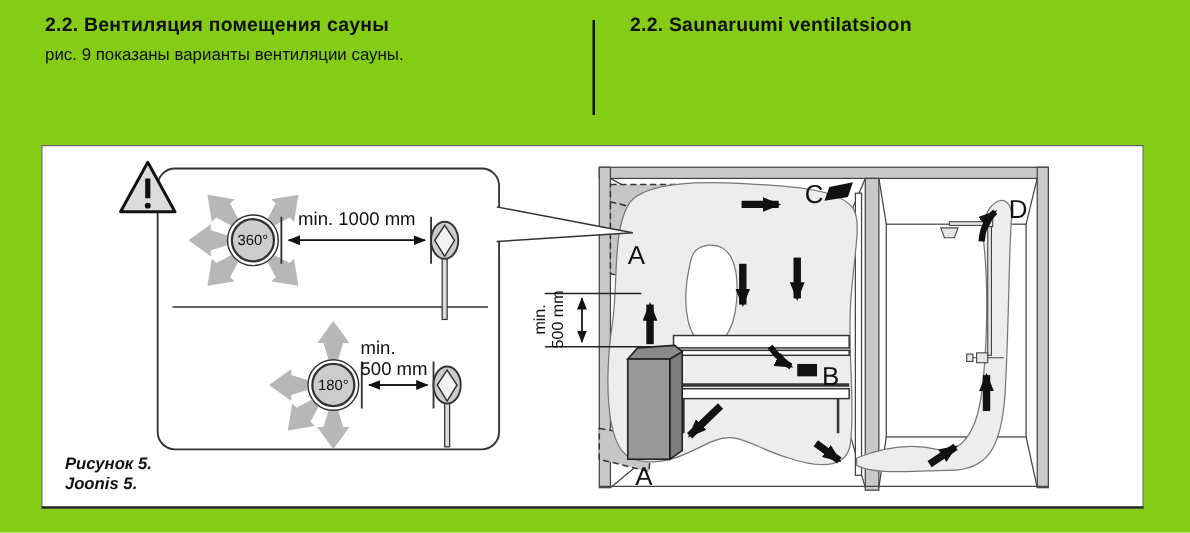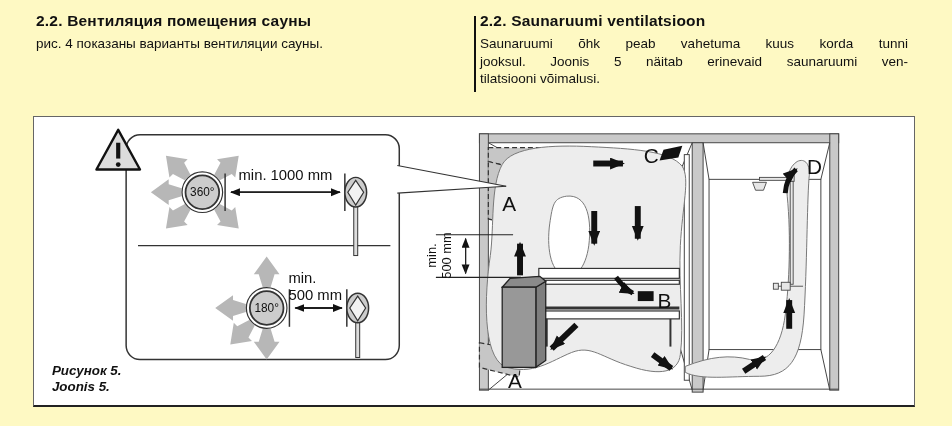--- a/index.html
+++ b/index.html
@@ -1,25 +1,25 @@
 <!DOCTYPE html>
 <html><head>
 <meta charset="utf-8">
 <style>
   html,body { margin:0; padding:0; }
   body {
     width:952px; height:426px; background:#ffffff;
     font-family:"Liberation Sans", sans-serif; color:#111;
     position:relative; overflow:hidden;
   }
-  .page { position:absolute; inset:0; background:#fef9c3; }
+  .page { position:absolute; inset:0; background:#84cc16; }
 
   
   .col-left  { position:absolute; left:36px;  top:12px; width:424px; }
-  .col-right { position:absolute; left:480px; top:12px; width:428px; }
+  .col-right { position:absolute; left:504px; top:12px; width:428px; }
   .col-divider { position:absolute; left:474px; top:16px; width:1.5px; height:76px; background:#111; }
   .sec-title { font-size:15.5px; font-weight:bold; margin:0 0 5px 0; letter-spacing:0.2px; }
   .sec-body  { font-size:13.5px; line-height:18px; }
   .col-right .sec-body { line-height:17.5px; }
   .jline { text-align:justify; text-align-last:justify; }
 
   
   .figure-box {
     position:absolute; left:33px; top:116px; width:882px; height:291px;
     border:1.5px solid #666; border-bottom:2px solid #222;
@@ -34,33 +34,28 @@
   .rottext { font-size:13px; }
 </style>
 </head>
 <body>
 
 <div class="page">
 
   <section class="col-left">
     <h2 class="sec-title">2.2. Вентиляция помещения сауны</h2>
     <div class="sec-body">
-      <div>рис. 4 показаны варианты вентиляции сауны.</div>
+      <div>рис. 9 показаны варианты вентиляции сауны.</div>
     </div>
   </section>
 
   <div class="col-divider"></div>
 
   <section class="col-right">
     <h2 class="sec-title">2.2. Saunaruumi ventilatsioon</h2>
-    <div class="sec-body">
-      <div class="jline">Saunaruumi õhk peab vahetuma kuus korda tunni</div>
-      <div class="jline">jooksul. Joonis 5 näitab erinevaid saunaruumi ven-</div>
-      <div>tilatsiooni võimalusi.</div>
-    </div>
   </section>
 
   <div class="figure-box">
     <svg width="879" height="287" viewBox="0 0 882 290">
       <defs>
         <marker id="mb" markerUnits="userSpaceOnUse" markerWidth="16" markerHeight="14" refX="13" refY="6" orient="auto">
           <path d="M0,0 L15,6 L0,12 Z" fill="#111"></path>
         </marker>
         <marker id="ms" markerUnits="userSpaceOnUse" markerWidth="11" markerHeight="9" refX="9" refY="4" orient="auto">
           <path d="M0,0 L10,4 L0,8 Z" fill="#111"></path>

